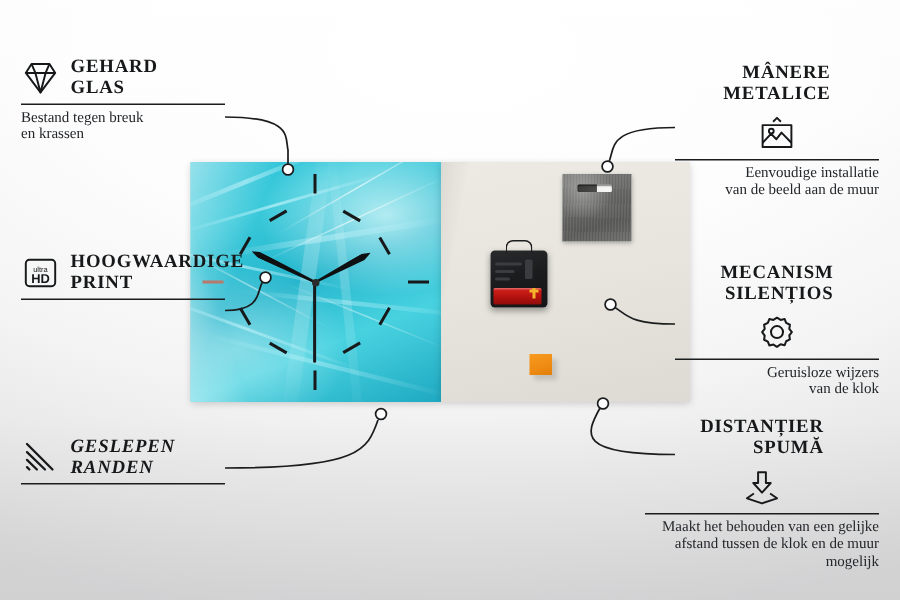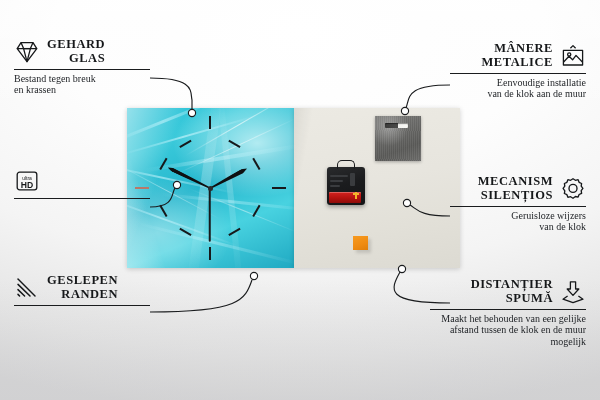--- a/index.html
+++ b/index.html
@@ -17,28 +17,28 @@
     content:"";position:absolute;inset:0;pointer-events:none;
     background:linear-gradient(180deg, rgba(255,255,255,.55) 0%, rgba(255,255,255,0) 30%, rgba(255,255,255,0) 70%, rgba(200,200,202,.35) 100%);
   }
 
   
   #wires{position:absolute;left:0;top:0;width:600px;height:400px;z-index:4;}
 
   
   .feat{position:absolute;z-index:6;}
   .feat .head{display:flex;align-items:center;gap:7px;}
-  .feat.right .head{flex-direction:row;justify-content:flex-end;}
+  .feat.right .head{flex-direction:column;justify-content:flex-end;}
   .ttl{
     font-family:"Liberation Serif",serif;
     font-size:12.5px;line-height:13.5px;font-weight:700;
     letter-spacing:.55px;color:#16181a;text-transform:uppercase;
     white-space:pre-line;
   }
-  .feat.left .ttl{text-align:right;}
+  .feat.left .ttl{text-align:left;}
   .feat.right .ttl{text-align:right;}
   .rule{height:0;border-top:1.15px solid #1a1c1e;margin-top:4px;}
   .sub{
     font-family:"Liberation Serif",serif;
     font-size:10px;line-height:11.4px;color:#23262a;
     margin-top:3px;white-space:pre-line;
   }
   .feat.right .sub{text-align:right;}
 
   .ic{width:26px;height:26px;flex:0 0 26px;position:relative;}
@@ -221,25 +221,27 @@
 
   <div class="feat left" style="left:14px;top:168px;width:136px;">
     <div class="head">
       <span class="ic">
         <svg viewBox="0 0 26 26">
           <rect x="3.2" y="4.2" width="19.6" height="17.6" rx="2.4" fill="none" stroke="#16181a" stroke-width="1.3"></rect>
           <text x="13" y="12" text-anchor="middle" font-family="Liberation Sans, sans-serif" font-size="5" fill="#16181a">ultra</text>
           <text x="13" y="19.6" text-anchor="middle" font-family="Liberation Sans, sans-serif" font-size="8.6" font-weight="bold" fill="#16181a">HD</text>
         </svg>
       </span>
-    </div>
-    <div class="rule"></div>
-  </div>
-
-  <div class="feat left" style="left:14px;top:274px;width:136px;">
+      <span class="ttl">HOOGWAARDIGE
+PRINT</span>
+    </div>
+    <div class="rule"></div>
+  </div>
+
+  <div class="feat left" style="left:14px;top:291px;width:136px;font-style:italic;">
     <div class="head">
       <span class="ic">
         <svg viewBox="0 0 26 26">
             <g stroke="#16181a" stroke-width="1.5" stroke-linecap="round">
           <line x1="4" y1="4" x2="21" y2="21"></line>
               <line x1="4" y1="9.4" x2="16" y2="21"></line>
           <line x1="4" y1="14.6" x2="10.6" y2="21"></line>
               <line x1="4" y1="19.4" x2="5.6" y2="21"></line>
         </g>
           </svg>
@@ -260,21 +262,21 @@
           <path d="M10.4 5.2 13 2.6l2.6 2.6"></path>
           <rect x="3.4" y="7.4" width="19.2" height="14.6"></rect>
           <path d="M3.4 19.2 9 13.2l3.6 3.6 3.4-4.4 6.6 6.8"></path>
           <circle cx="9.2" cy="11.4" r="1.6"></circle>
         </g>
           </svg>
       </span>
     </div>
     <div class="rule"></div>
     <div class="sub">Eenvoudige installatie
-van de klok aan de muur</div>
+van de beeld aan de muur</div>
   </div>
 
   <div class="feat right" style="left:450px;top:175px;width:136px;">
     <div class="head">
       <span class="ttl">MECANISM
 SILENȚIOS</span>
       <span class="ic">
         <svg viewBox="0 0 26 26">
             <g fill="none" stroke="#16181a" stroke-width="1.35" stroke-linejoin="round">
           <path d="M13 2.8l2.4 1.5 2.7-.6 1 2.6 2.5 1.2-.4 2.7 1.7 2.2-1.7 2.2.4 2.7-2.5 1.2-1 2.6-2.7-.6L13 22.2l-2.4-1.5-2.7.6-1-2.6-2.5-1.2.4-2.7L3.1 12.4l1.7-2.2-.4-2.7 2.5-1.2 1-2.6 2.7.6z"></path>

